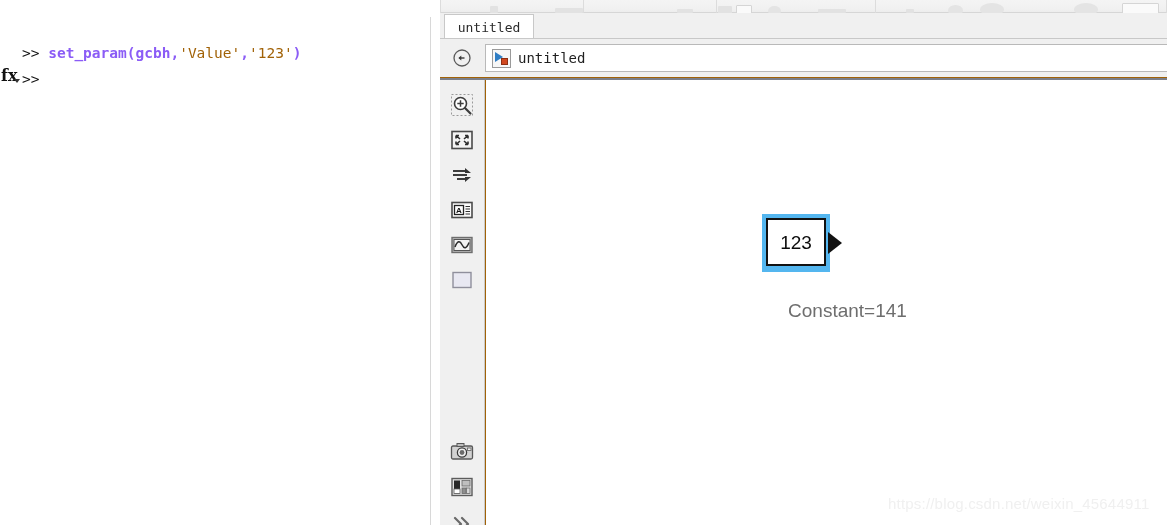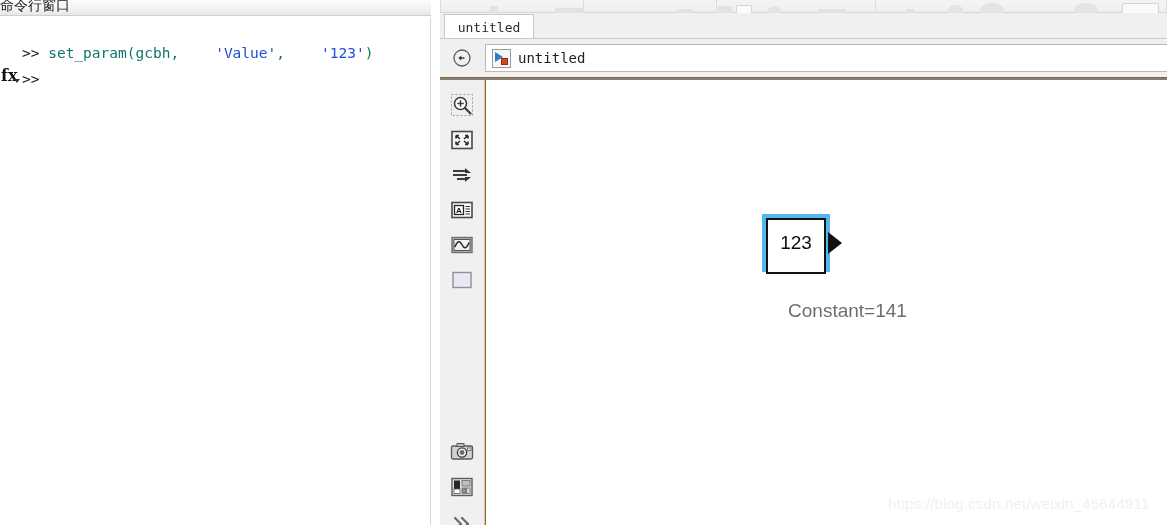--- a/index.html
+++ b/index.html
@@ -75,22 +75,22 @@
     font-family: "DejaVu Sans Mono", monospace;
     font-size: 14.5px;
     letter-spacing: 0px;
     color: #121212;
     white-space: pre;
     line-height: 18px;
   }
   #cmd-line-1 { top: 27px; }
   #cmd-line-2 { top: 53px; }
   .prompt { color: #121212; }
-  .tok-plain { color: #0f766e; }
-  .tok-string { color: #1d4ed8; margin-left: 36px; }
+  .tok-plain { color: #8b5cf6; font-weight: bold; }
+  .tok-string { color: #a16207; }
 
   
   #gap-strip {
     position: absolute;
     left: 431px; top: 0;
     width: 9px; height: 525px;
     background: #ffffff;
   }
 
   
@@ -254,21 +254,21 @@
   #block-glow {
     position: absolute;
     left: 0; top: 0;
     width: 68px; height: 58px;
     background: #54b6ef;
     box-sizing: border-box;
   }
   #block-rect {
     position: absolute;
     left: 4px; top: 4px;
-    width: 60px; height: 56px;
+    width: 60px; height: 48px;
     background: #ffffff;
     border: 2px solid #111111;
     box-sizing: border-box;
   }
   #block-value {
     position: absolute;
     left: 0; top: 0;
     width: 56px; height: 46px;
     line-height: 46px;
     text-align: center;
@@ -323,23 +323,20 @@
     background: #ffffff;
   }
 </style>
 </head>
 <body>
 
 <div id="root">
 
   <div id="cmd-window">
 
-    <div id="cmd-titlebar">
-      <div id="cmd-title">命令行窗口</div>
-    </div>
 
     <div id="cmd-body">
 
       <div class="fx-icon">fx<span class="caret"></span></div>
 
       <div class="cmd-line" id="cmd-line-1"><span class="prompt">&gt;&gt; </span><span class="tok-plain">set_param(gcbh,</span><span class="tok-string">'Value'</span><span class="tok-plain">,</span><span class="tok-string">'123'</span><span class="tok-plain">)</span></div>
 
       <div class="cmd-line" id="cmd-line-2"><span class="prompt">&gt;&gt; </span></div>
 
     </div>

